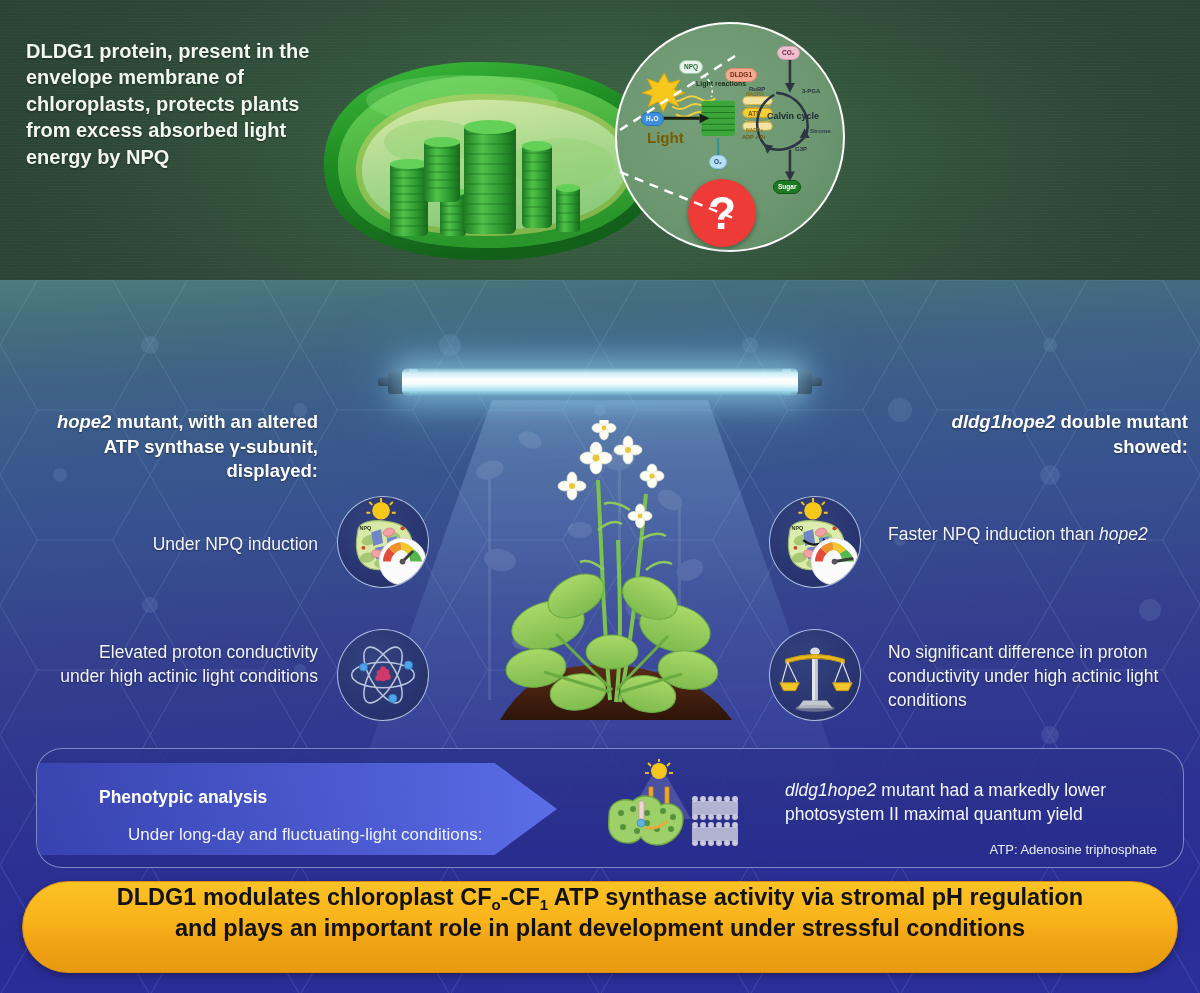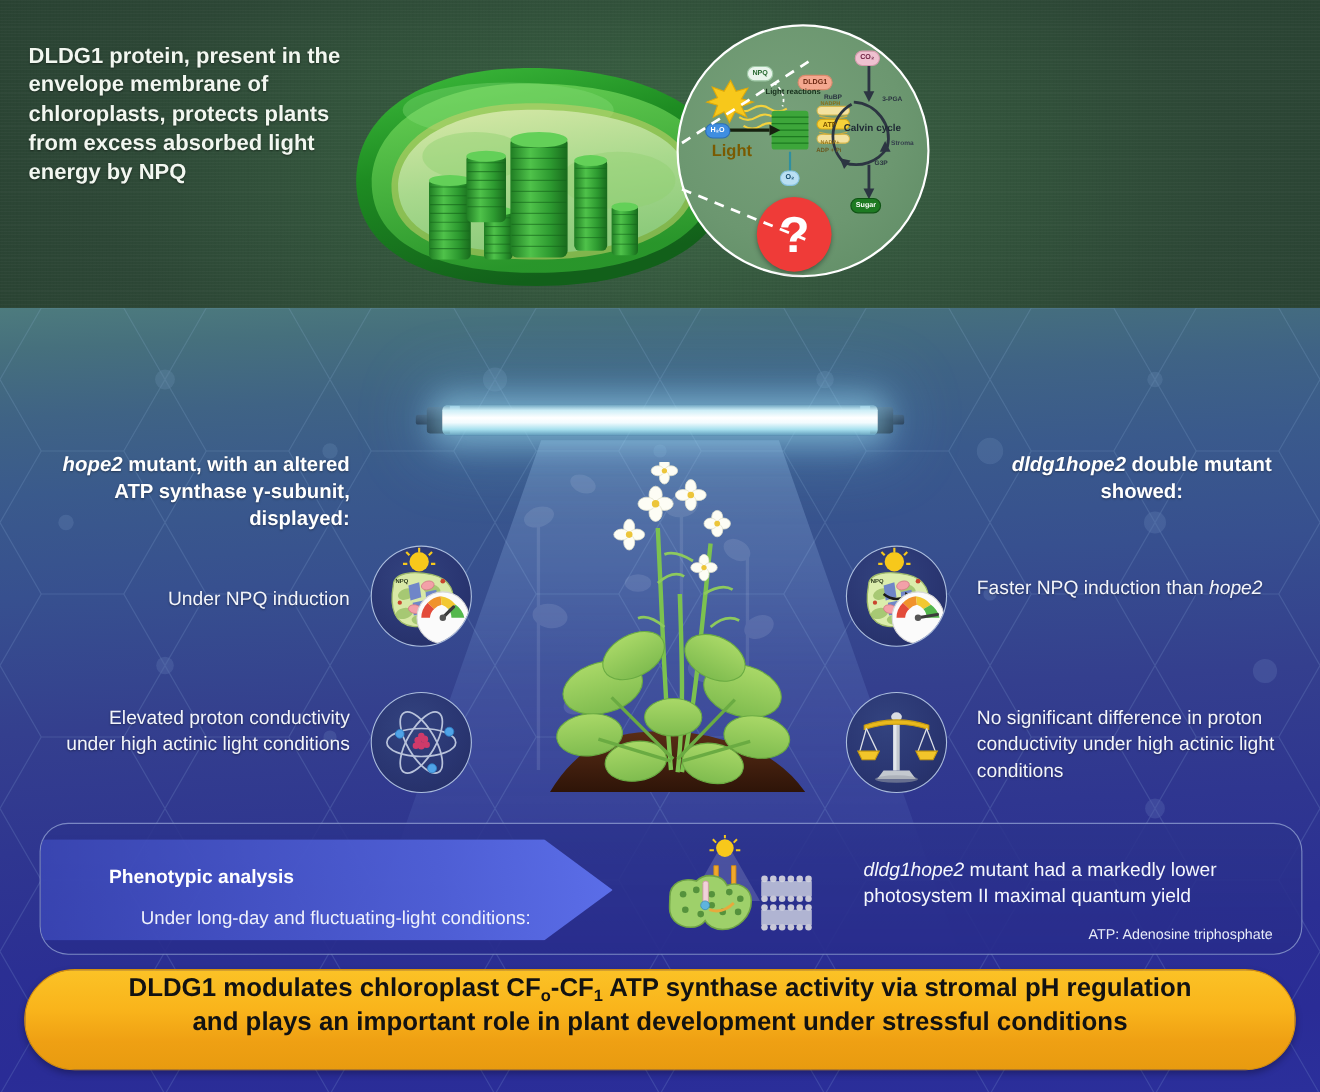--- a/index.html
+++ b/index.html
@@ -116,21 +116,21 @@
   .tube-pin.l { left: 0px; } .tube-pin.r { right: 0px; }
   .tube-ring { position:absolute; top:5px; width:9px; height:26px; background:linear-gradient(180deg,#8fb2cf,#4d6d8c); }
   .tube-ring.l { left:31px; } .tube-ring.r { right:31px; }
 
   
   .mid-head {
     position: absolute; color: #ffffff; font-weight: bold; font-size: 18.5px;
     line-height: 1.33; text-shadow: 0 1px 2px rgba(0,0,0,.4); z-index: 6;
   }
   .mid-head.left  { left: 18px;  top: 410px; width: 300px; text-align: right; }
-  .mid-head.right { left: 888px; top: 410px; width: 300px; text-align: center; }
+  .mid-head.right { left: 888px; top: 410px; width: 300px; text-align: right; }
   .mid-head em { font-style: italic; }
 
   .finding {
     position: absolute; color: #f2f4fa; font-size: 17.5px; line-height: 1.38;
     text-shadow: 0 1px 2px rgba(0,0,0,.4); z-index: 6;
   }
   .finding.l { text-align: right; }
   .finding.r { text-align: left; }
   .finding em { font-style: italic; }
 

